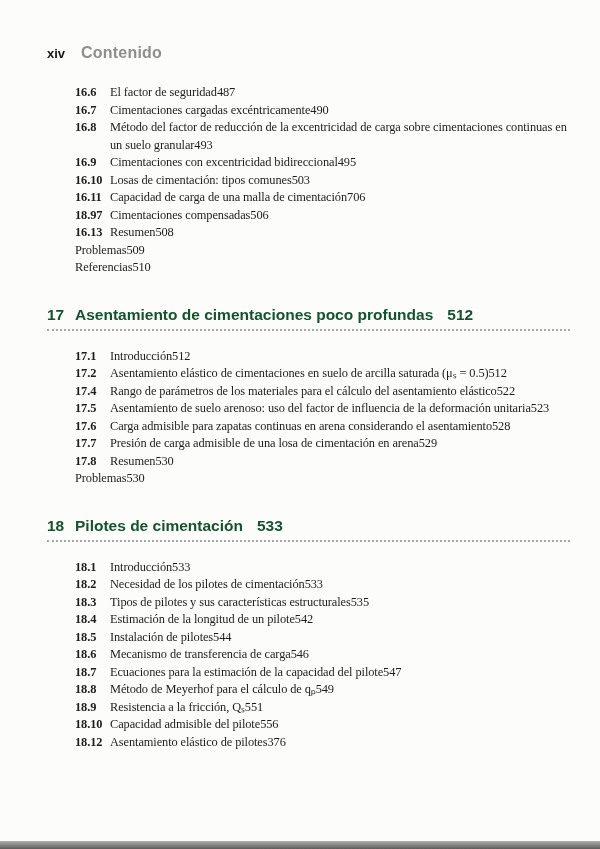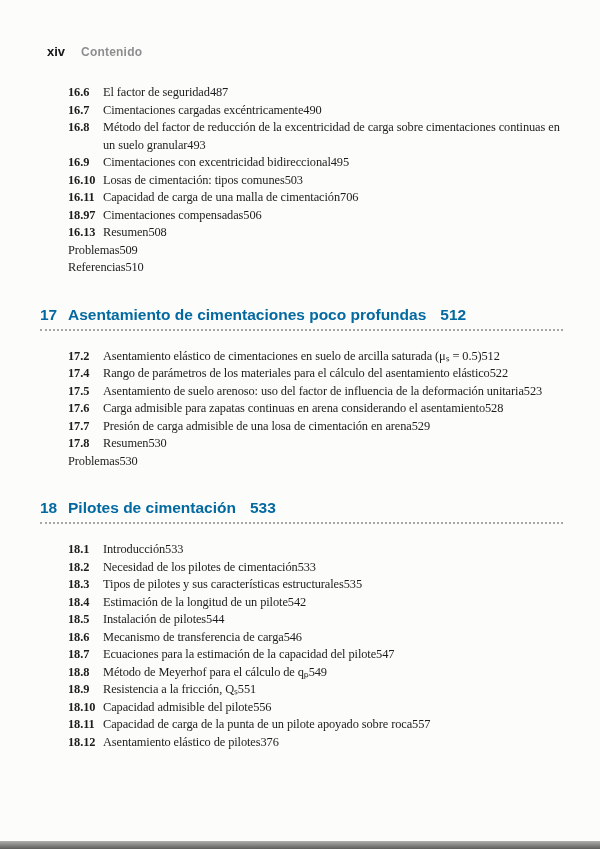--- a/index.html
+++ b/index.html
@@ -16,26 +16,26 @@
   .header {
     position: absolute;
     top: 44px;
     left: 47px;
     display: flex;
     align-items: baseline;
     gap: 16px;
     font-family: "Liberation Sans", sans-serif;
   }
   .folio { font-weight: 700; font-size: 13px; color: #161616; }
-  .running-head { font-weight: 700; font-size: 12px; color: #8e8e8e; letter-spacing: .2px; text-align: center; }
+  .running-head { font-weight: 700; font-size: 16px; color: #8e8e8e; letter-spacing: .2px; text-align: center; }
 
   .content {
     position: absolute;
     top: 84px;
-    left: 40px;
+    left: 47px;
     width: 523px;
   }
 
   .entries {
     padding-left: 28px;
     font-size: 12.4px;
     line-height: 17.5px;
     letter-spacing: -0.1px;
   }
   .entry { display: flex; }
@@ -45,21 +45,21 @@
   .pg { white-space: nowrap; }
 
   .block.chapter { margin-top: 28px; }
   .chapter-head {
     display: flex;
     align-items: baseline;
     font-family: "Liberation Sans", sans-serif;
     font-weight: 700;
     font-size: 15.5px;
     line-height: 19px;
-    color: #0369a1;
+    color: #14532d;
   }
   .chapter-head .ch-num { flex: 0 0 28px; }
   .chapter-head .ch-page { margin-left: 14px; }
   .chapter-rule {
     border-bottom: 2px dotted #a6a6a6;
     margin-top: 5px;
     margin-bottom: 17px;
   }
 
   .scan-edge {
@@ -123,20 +123,24 @@
       </section>
       <section class="block chapter">
         <div class="chapter-head">
           <span class="ch-num">17</span>
           <span class="ch-title">Asentamiento de cimentaciones poco profundas</span>
           <span class="ch-page">512</span>
         </div>
         <div class="chapter-rule"></div>
         <div class="entries">
           <div class="entry">
+            <span class="num">17.1</span>
+            <span class="title">Introducción<span class="pg">512</span></span>
+          </div>
+          <div class="entry">
             <span class="num">17.2</span>
             <span class="title">Asentamiento elástico de cimentaciones en suelo de arcilla saturada (μₛ = 0.5)<span class="pg">512</span></span>
           </div>
           <div class="entry">
             <span class="num">17.4</span>
             <span class="title">Rango de parámetros de los materiales para el cálculo del asentamiento elástico<span class="pg">522</span></span>
           </div>
           <div class="entry">
             <span class="num">17.5</span>
             <span class="title">Asentamiento de suelo arenoso: uso del factor de influencia de la deformación unitaria<span class="pg">523</span></span>
@@ -200,24 +204,20 @@
           </div>
           <div class="entry">
             <span class="num">18.9</span>
             <span class="title">Resistencia a la fricción, Qₛ<span class="pg">551</span></span>
           </div>
           <div class="entry">
             <span class="num">18.10</span>
             <span class="title">Capacidad admisible del pilote<span class="pg">556</span></span>
           </div>
           <div class="entry">
-            <span class="num">18.11</span>
-            <span class="title">Capacidad de carga de la punta de un pilote apoyado sobre roca<span class="pg">557</span></span>
-          </div>
-          <div class="entry">
             <span class="num">18.12</span>
             <span class="title">Asentamiento elástico de pilotes<span class="pg">376</span></span>
           </div>
         </div>
       </section>
     </div>
 
   <div class="scan-edge"></div>
 </div>
 

